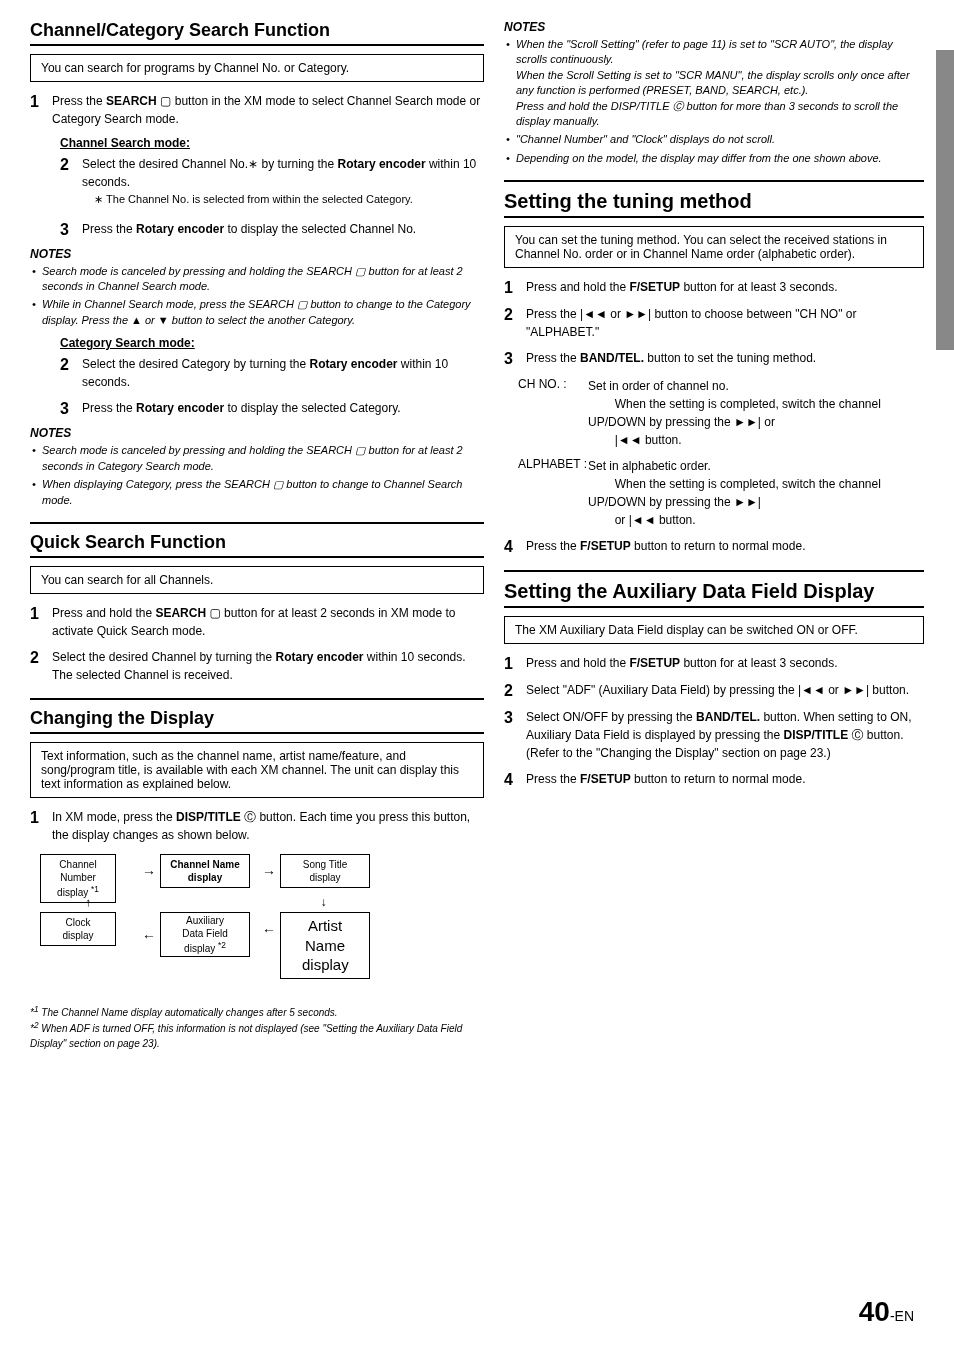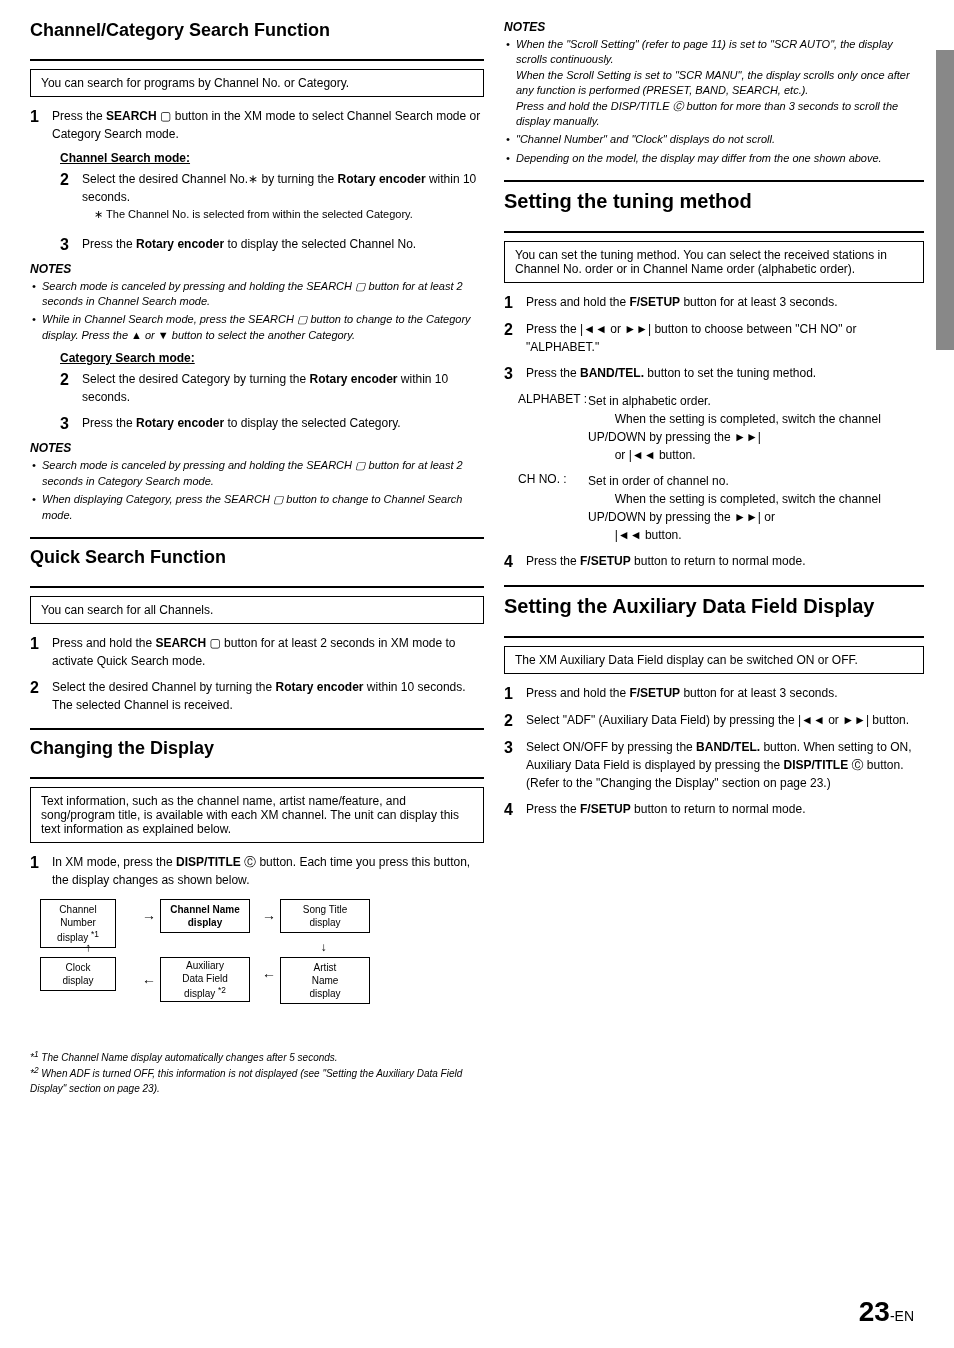--- a/index.html
+++ b/index.html
@@ -22,21 +22,21 @@
       max-width: 460px;
     }
     .right-col {
       flex: 1;
       max-width: 420px;
     }
     h2 {
       font-size: 18px;
       font-weight: bold;
       border-bottom: 2px solid #000;
-      padding-bottom: 18px;
+      padding-bottom: 3px;
       margin-bottom: 8px;
     }
     .info-box {
       border: 1px solid #000;
       padding: 6px 10px;
       margin-bottom: 10px;
       font-size: 12px;
     }
     .step-block {
       margin-bottom: 8px;
@@ -253,21 +253,21 @@
         <div style="border:1px solid #000; padding:3px 5px; font-size:10px; width:90px; text-align:center; line-height:1.3;font-weight:bold;">Channel Name<br>display</div>
       </div>
       <div style="position:absolute; top:8px; left:222px; font-size:14px;">→</div>
       <div style="position:absolute; top:0; left:240px;">
         <div style="border:1px solid #000; padding:3px 5px; font-size:10px; width:90px; text-align:center; line-height:1.3;">Song Title<br>display</div>
       </div>
 
       <div style="position:absolute; top:42px; left:280px; font-size:12px; transform:rotate(90deg);">→</div>
 
       <div style="position:absolute; top:58px; left:240px;">
-        <div style="border:1px solid #000; padding:3px 21px; font-size:10px; width:90px; text-align:center; line-height:1.3;">Artist Name<br>display</div>
+        <div style="border:1px solid #000; padding:3px 21px; font-size:15px; width:90px; text-align:center; line-height:1.3;">Artist Name<br>display</div>
       </div>
 
       <div style="position:absolute; top:66px; left:222px; font-size:14px;">←</div>
 
       <div style="position:absolute; top:58px; left:120px;">
         <div style="border:1px solid #000; padding:1px 5px; font-size:10px; width:90px; text-align:center; line-height:1.3;">Auxiliary<br>Data Field<br>display <sup>*2</sup></div>
       </div>
 
       <div style="position:absolute; top:72px; left:102px; font-size:14px;">←</div>
 
@@ -318,36 +318,36 @@
 
     <div class="step-block clearfix">
       <span class="step-num">3</span>
       <div class="step-content">
         Press the <b>BAND/TEL.</b> button to set the tuning method.
       </div>
     </div>
 
     <div style="margin-left:14px; margin-bottom:8px;">
       <div style="display:flex;">
+        <span style="font-size:12px; min-width:70px;">CH NO. :</span>
+        <span style="font-size:12px; line-height:1.5;">Set in order of channel no.<br>
+          &nbsp;&nbsp;&nbsp;&nbsp;&nbsp;&nbsp;&nbsp;&nbsp;When the setting is completed, switch the channel UP/DOWN by pressing the ►►| or<br>
+          &nbsp;&nbsp;&nbsp;&nbsp;&nbsp;&nbsp;&nbsp;&nbsp;|◄◄ button.</span>
+      </div>
+    </div>
+
+    <div style="margin-left:14px; margin-bottom:8px;">
+      <div style="display:flex;">
         <span style="font-size:12px; min-width:70px;">ALPHABET :</span>
         <span style="font-size:12px; line-height:1.5;">Set in alphabetic order.<br>
           &nbsp;&nbsp;&nbsp;&nbsp;&nbsp;&nbsp;&nbsp;&nbsp;When the setting is completed, switch the channel UP/DOWN by pressing the ►►|<br>
           &nbsp;&nbsp;&nbsp;&nbsp;&nbsp;&nbsp;&nbsp;&nbsp;or |◄◄ button.</span>
       </div>
     </div>
 
-    <div style="margin-left:14px; margin-bottom:8px;">
-      <div style="display:flex;">
-        <span style="font-size:12px; min-width:70px;">CH NO. :</span>
-        <span style="font-size:12px; line-height:1.5;">Set in order of channel no.<br>
-          &nbsp;&nbsp;&nbsp;&nbsp;&nbsp;&nbsp;&nbsp;&nbsp;When the setting is completed, switch the channel UP/DOWN by pressing the ►►| or<br>
-          &nbsp;&nbsp;&nbsp;&nbsp;&nbsp;&nbsp;&nbsp;&nbsp;|◄◄ button.</span>
-      </div>
-    </div>
-
     <div class="step-block clearfix">
       <span class="step-num">4</span>
       <div class="step-content">
         Press the <b>F/SETUP</b> button to return to normal mode.
       </div>
     </div>
 
     <div class="section-divider"></div>
     <h2 style="font-size:20px;">Setting the Auxiliary Data Field Display</h2>
     <div class="info-box">The XM Auxiliary Data Field display can be switched ON or OFF.</div>
@@ -379,14 +379,14 @@
         Press the <b>F/SETUP</b> button to return to normal mode.
       </div>
     </div>
 
   </div>
 </div>
 
 <div class="right-sidebar-tab"></div>
 
 <div class="page-number">
-  <span>23</span><span class="page-suffix">-EN</span>
+  <span>40</span><span class="page-suffix">-EN</span>
 </div>
 
 </body></html>

